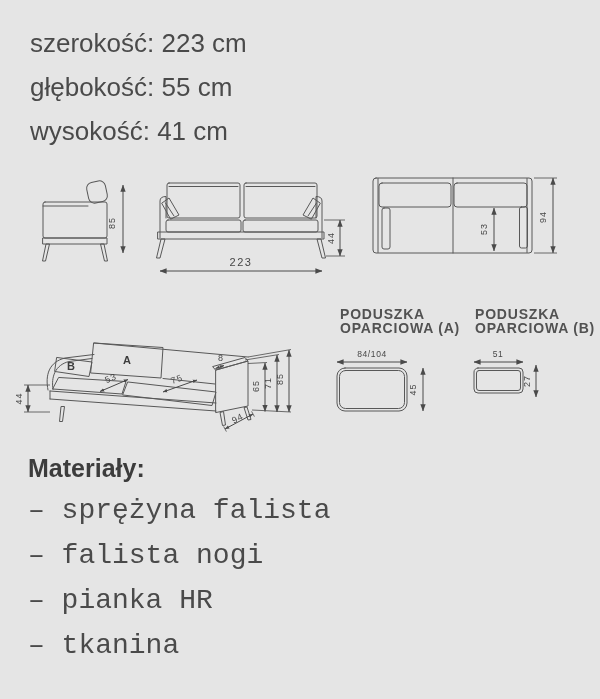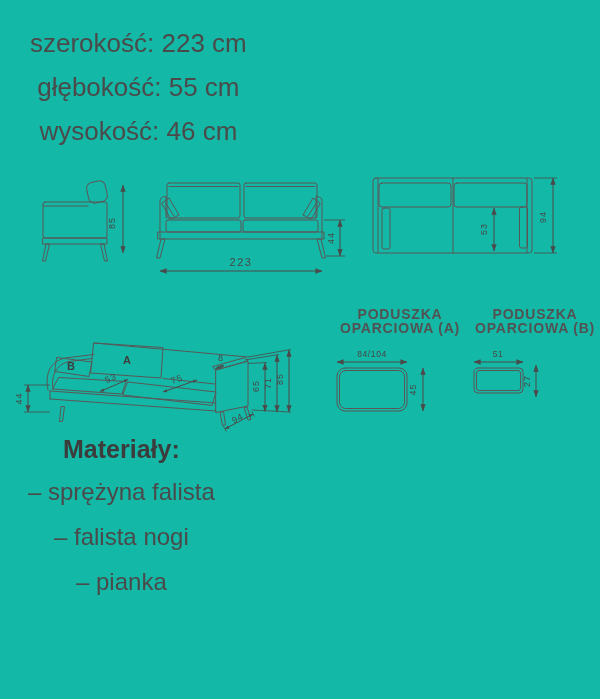--- a/index.html
+++ b/index.html
@@ -1,47 +1,47 @@
 <!DOCTYPE html>
 <html><head>
 <meta charset="utf-8">
 <style>
   html,body{margin:0;padding:0;background:#fff;}
   .page{
-    position:relative;width:600px;height:699px;background:#14b8a6;overflow:hidden;
-    font-family:"Liberation Sans",sans-serif;color:#484848;text-align:center;
+    position:relative;width:600px;height:699px;background:#e5e5e5;overflow:hidden;
+    font-family:"Liberation Sans",sans-serif;color:#484848;
   }
   .specs{position:absolute;left:30px;top:21px;font-size:26px;line-height:44px;color:#4a4a4a;}
   .specs div{white-space:nowrap;}
   svg{position:absolute;overflow:visible;}
   svg text{font-family:"Liberation Sans",sans-serif;fill:#474747;font-size:9px;letter-spacing:1px;}
   svg text.big{font-size:11px;letter-spacing:1.5px;}
   svg text.small{font-size:8.5px;letter-spacing:0.6px;}
   svg text.marker-label{font-size:11px;font-weight:bold;letter-spacing:0;fill:#3d3d3d;}
   .st{stroke:#585858;stroke-width:1;fill:none;stroke-linejoin:round;stroke-linecap:round;}
   .dim{stroke:#4a4a4a;stroke-width:1;fill:none;}
   .ext{stroke:#4a4a4a;stroke-width:0.8;fill:none;}
   .leg{fill:none;stroke:#585858;stroke-width:1;stroke-linejoin:round;}
   .cushion-title{
     position:absolute;font-size:14px;font-weight:bold;letter-spacing:0.8px;
     line-height:14px;color:#525252;white-space:nowrap;
   }
-  .materials{position:absolute;left:28px;top:429px;color:#4a4a4a;}
+  .materials{position:absolute;left:28px;top:448px;color:#4a4a4a;}
   .materials .mat-title{font-size:25px;font-weight:bold;color:#3c3c3c;line-height:40px;}
-  .materials .mat-item{font-size:24px;line-height:45px;white-space:nowrap;}
+  .materials .mat-item{font-size:28px;line-height:45px;white-space:nowrap;font-family:Liberation Mono, monospace;}
 </style>
 </head>
 <body>
 
 <div class="page">
 
   <div class="specs">
     <div>szerokość: 223 cm</div>
     <div>głębokość: 55 cm</div>
-    <div>wysokość: 46 cm</div>
+    <div>wysokość: 41 cm</div>
   </div>
 
   <svg style="left:30px;top:168px" width="110" height="105" viewBox="0 0 110 105">
     <defs>
       <marker id="ms" viewBox="0 0 10 10" refX="9.5" refY="5" markerWidth="7" markerHeight="7" markerUnits="userSpaceOnUse" orient="auto-start-reverse">
           <path d="M0,1.2 L10,5 L0,8.8 Z" fill="#4a4a4a"></path>
         </marker>
     </defs>
     <g>
       <rect class="st" x="57.5" y="13.5" width="19" height="21" rx="6" transform="rotate(-12 67 24)"></rect>
@@ -216,16 +216,17 @@
     <rect class="st" x="4" y="23" width="49" height="25" rx="4"></rect>
     <rect class="st" x="6.5" y="25.5" width="44" height="20" rx="2.5"></rect>
     <line class="dim" x1="66" y1="20" x2="66" y2="52" marker-start="url(#mb)" marker-end="url(#mb)"></line>
     <text text-anchor="middle" transform="rotate(-90 60 36)" x="60" y="36">27</text>
   </svg>
 
   <div class="materials">
     <div class="mat-title">Materiały:</div>
     <div class="mat-item">– sprężyna falista</div>
     <div class="mat-item">– falista nogi</div>
-    <div class="mat-item">– pianka</div>
+    <div class="mat-item">– pianka HR</div>
+    <div class="mat-item">– tkanina</div>
   </div>
 
 </div>
 
 </body></html>

